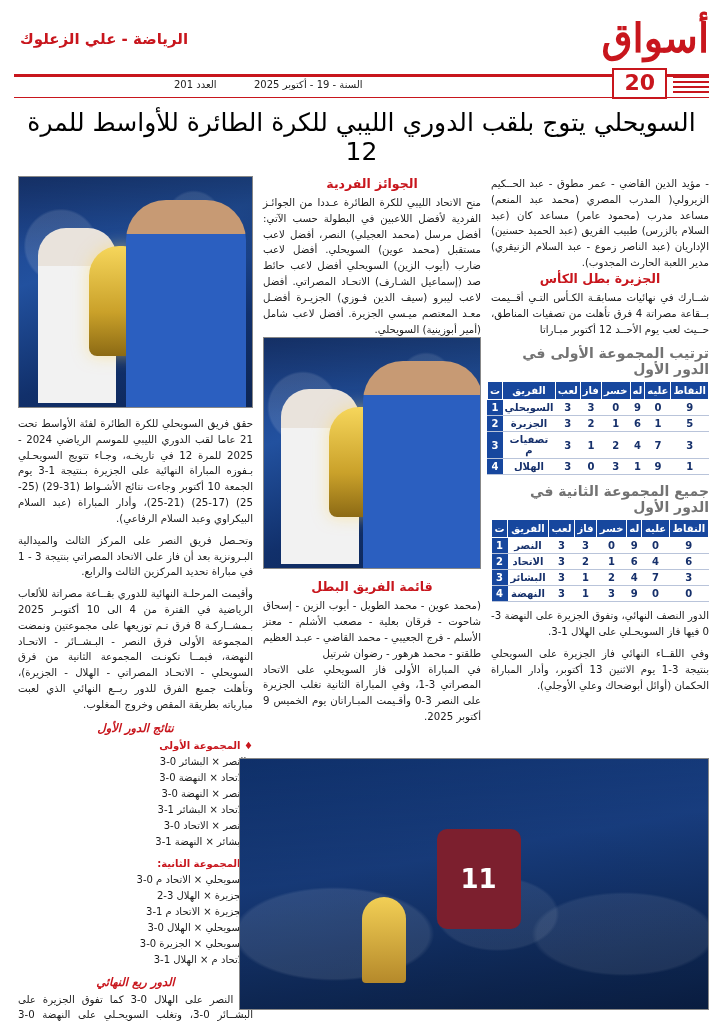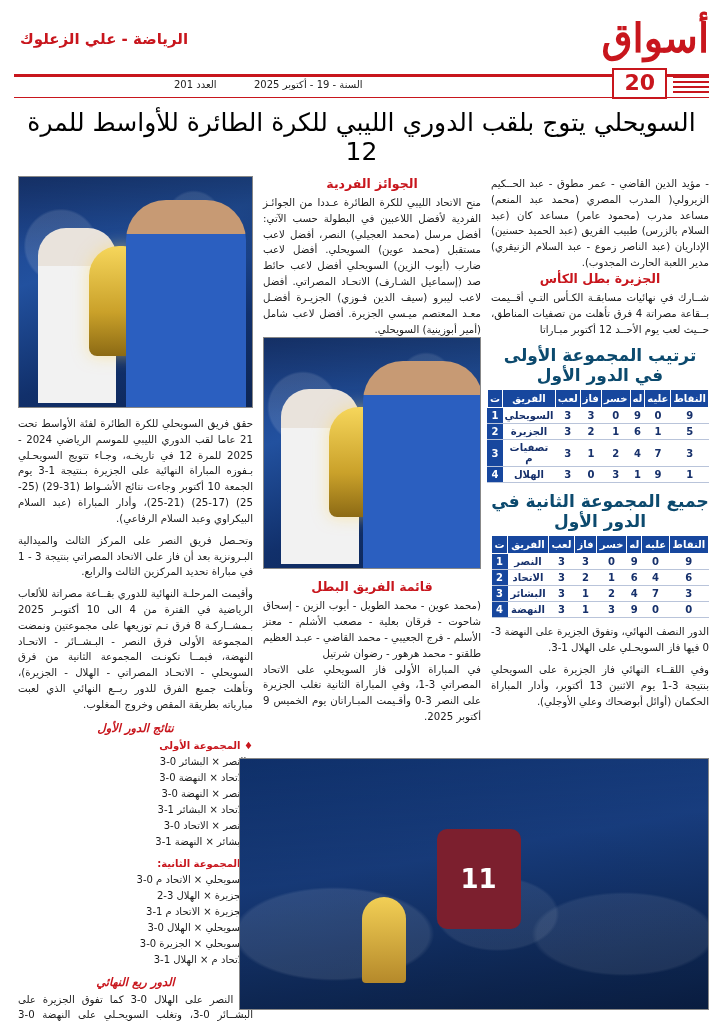--- a/index.html
+++ b/index.html
@@ -170,24 +170,23 @@
   }
   .photo-bottom .cup {
     position:absolute; left: 26%; top: 55%;
     width: 44px; height: 86px;
     background: linear-gradient(to bottom,#f2cf55,#b5892a);
     border-radius: 22px 22px 4px 4px;
   }
 
   
   .tbl-title {
-    color: #0c4a6e;
-    font-weight: bold;
-    font-size: 17px;
-    text-align: center;
+    color: #737373;
+    font-weight: bold;
+    font-size: 14px;
     margin: 8px 0 4px 0;
   }
   table.standings {
     width: 100%;
     border-collapse: collapse;
     font-size: 10px;
     text-align: center;
   }
   table.standings th {
     background: #17479e;

